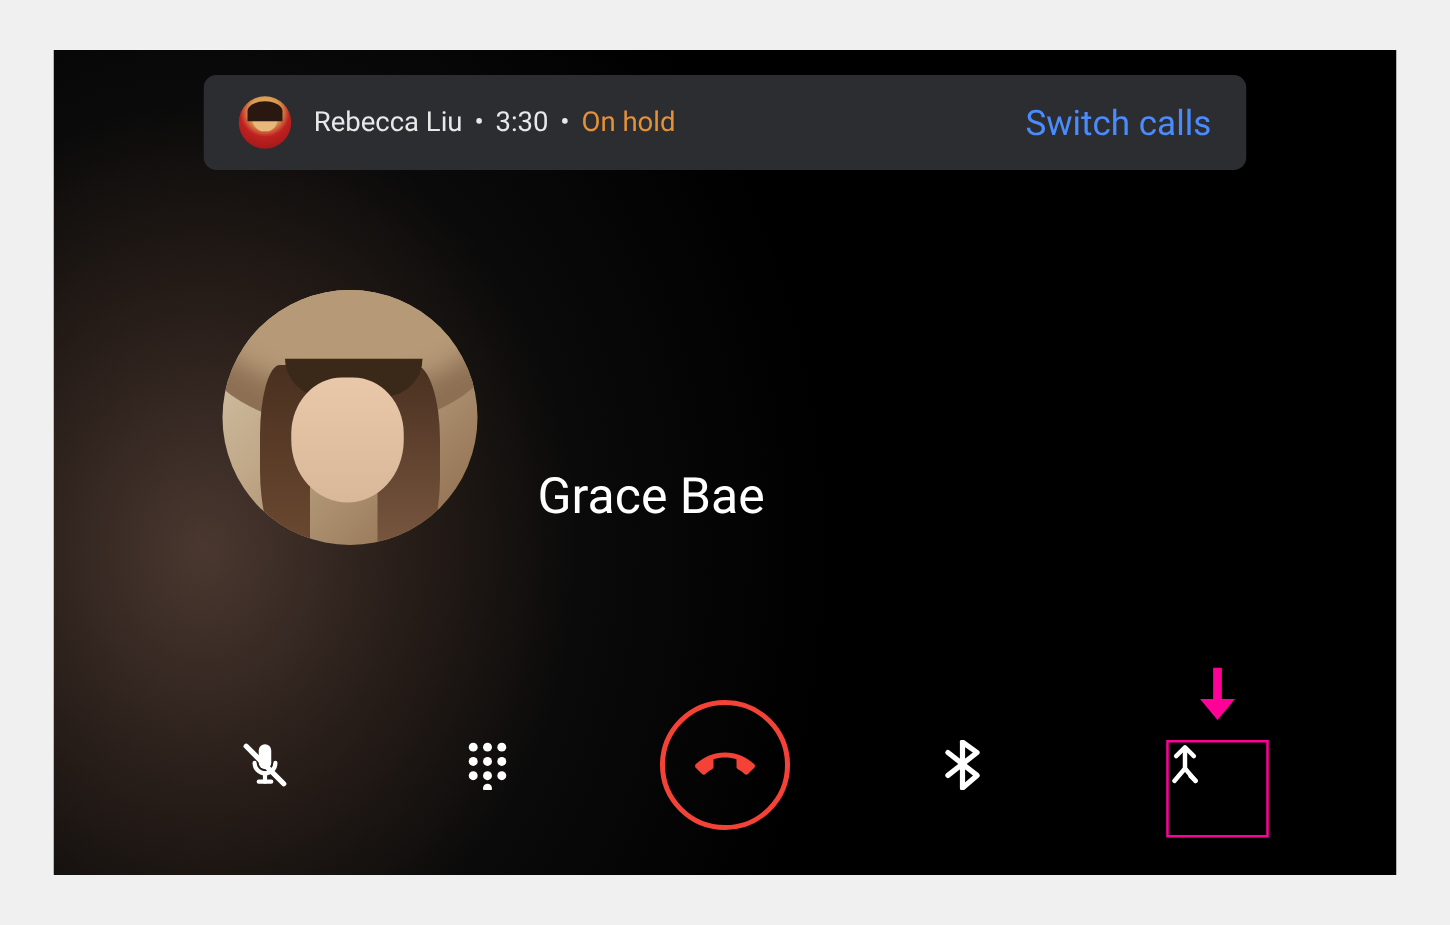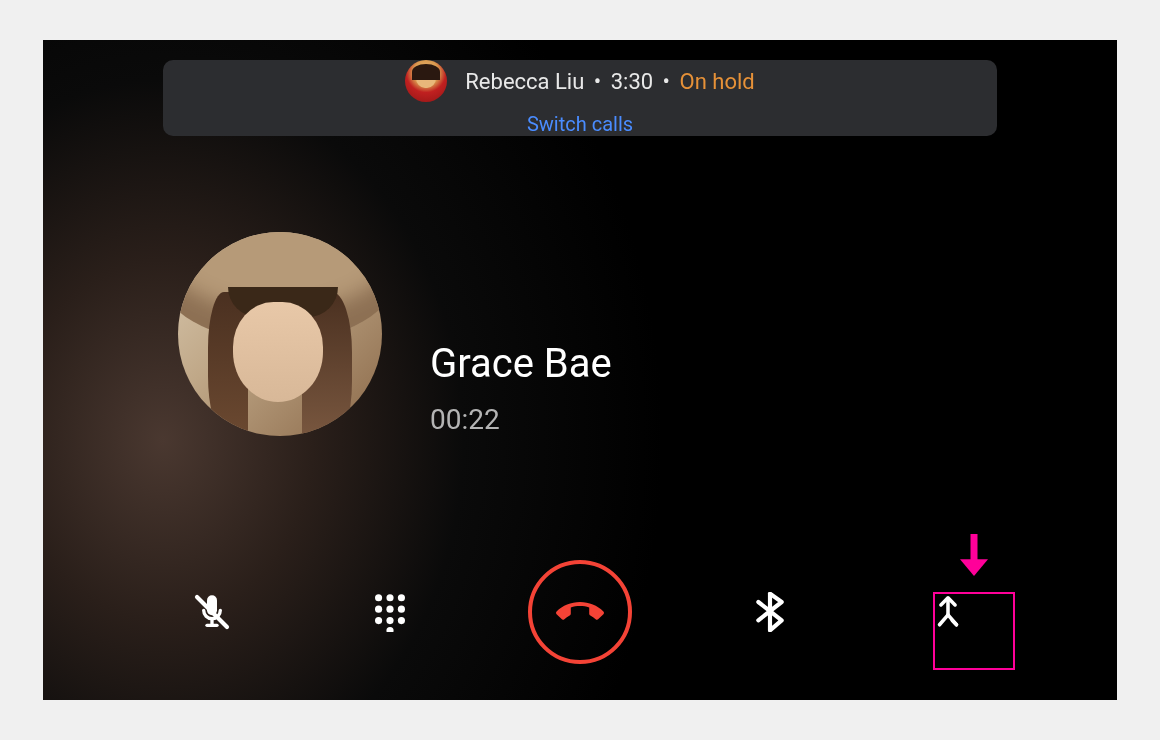--- a/index.html
+++ b/index.html
@@ -24,21 +24,20 @@
       top: 20px;
       left: 120px;
       right: 120px;
       height: 76px;
       background: #2c2d30;
       border-radius: 10px;
       display: flex;
       align-items: center;
       padding: 0 28px;
       justify-content: space-between;
-      flex-direction: column;
     }
     .banner-left {
       display: flex;
       align-items: center;
       gap: 18px;
     }
     .banner-avatar {
       width: 42px;
       height: 42px;
       border-radius: 50%;
@@ -66,21 +65,21 @@
       background: #2a1810;
       border-radius: 50% 50% 0 0;
     }
     .banner-text {
       font-size: 22px;
       color: #e8e8e8;
     }
     .banner-text .sep { margin: 0 4px; }
     .banner-text .onhold { color: #e69138; }
     .banner-action {
-      font-size: 20px;
+      font-size: 28px;
       color: #4a8cff;
       cursor: pointer;
     }
     .caller-info {
       position: absolute;
       top: 192px;
       left: 135px;
       display: flex;
       align-items: flex-end;
       gap: 48px;
@@ -224,21 +223,20 @@
   </div>
 
   <div class="caller-info">
     <div class="caller-avatar">
       <div class="hair"></div>
       <div class="hair2"></div>
       <div class="hair3"></div>
     </div>
     <div class="caller-details">
       <div class="caller-name">Grace Bae</div>
-      <div class="caller-duration">00:22</div>
     </div>
   </div>
 
   <div class="controls">
     <div class="control-btn">
       <svg width="40" height="40" viewBox="0 0 24 24" fill="none" stroke="#fff" stroke-width="2">
         <path d="M12 2a3 3 0 0 1 3 3v6a3 3 0 0 1-3 3 3 3 0 0 1-3-3V5a3 3 0 0 1 3-3z" fill="#fff" stroke="none"></path>
         <path d="M7 11a5 5 0 0 0 10 0" stroke-width="2" stroke-linecap="round"></path>
         <line x1="12" y1="16" x2="12" y2="20" stroke-width="2" stroke-linecap="round"></line>
         <line x1="9" y1="20" x2="15" y2="20" stroke-width="2" stroke-linecap="round"></line>

